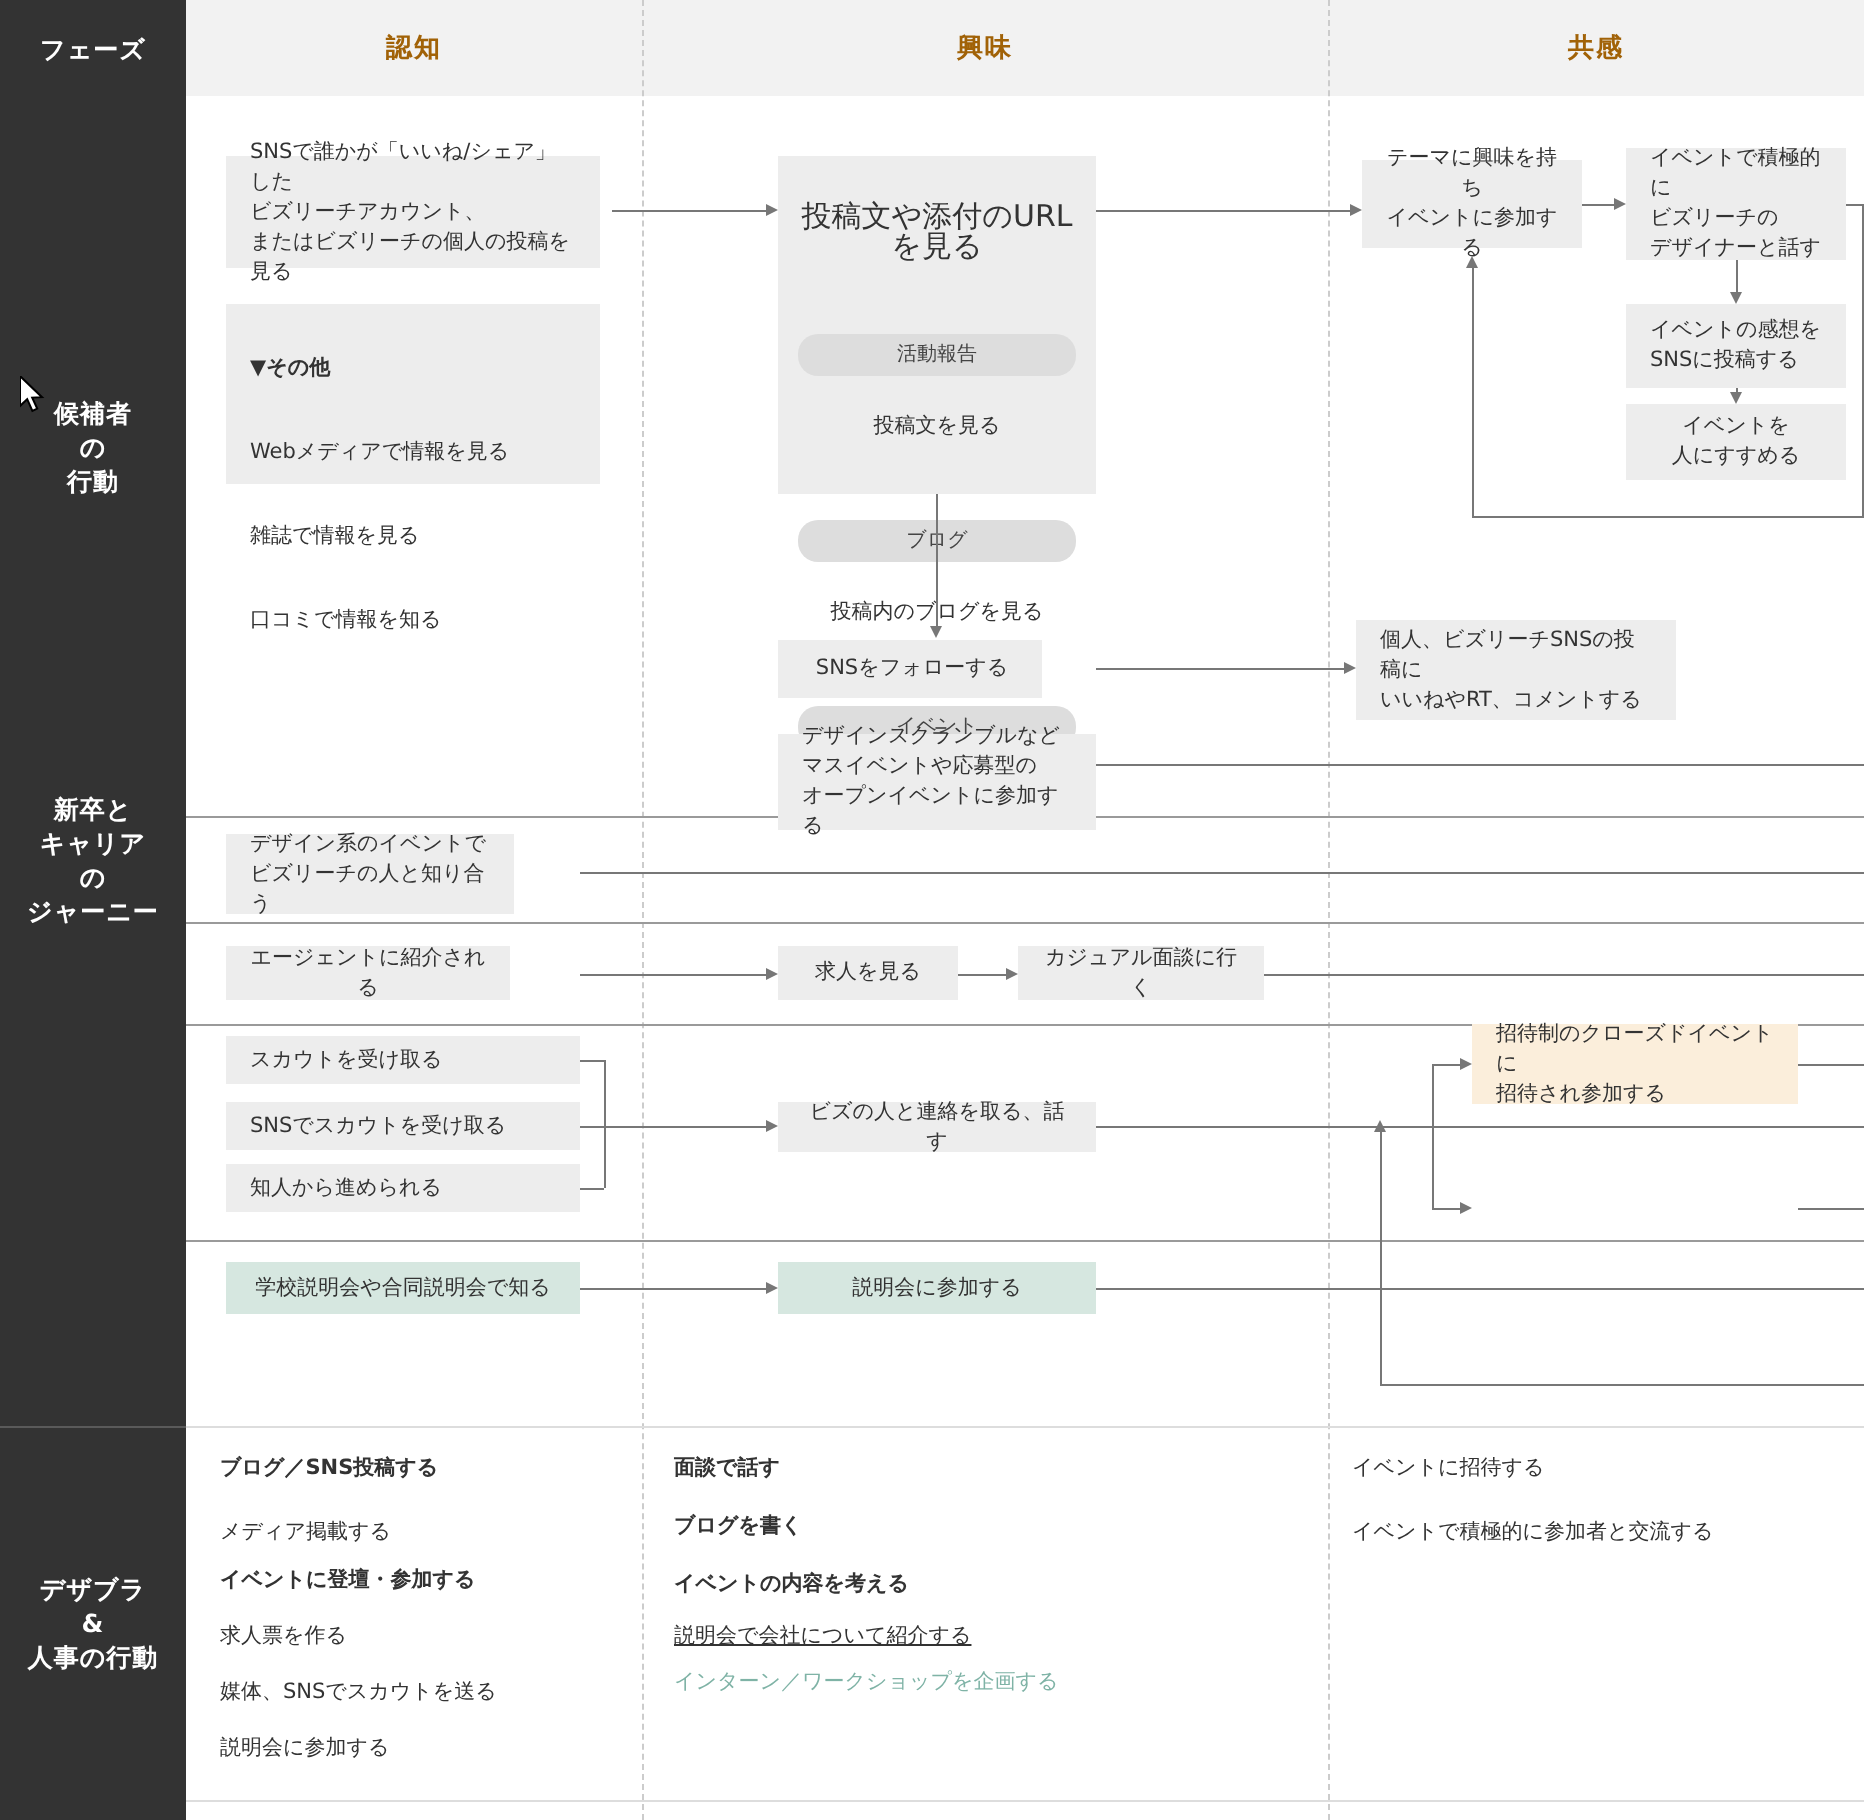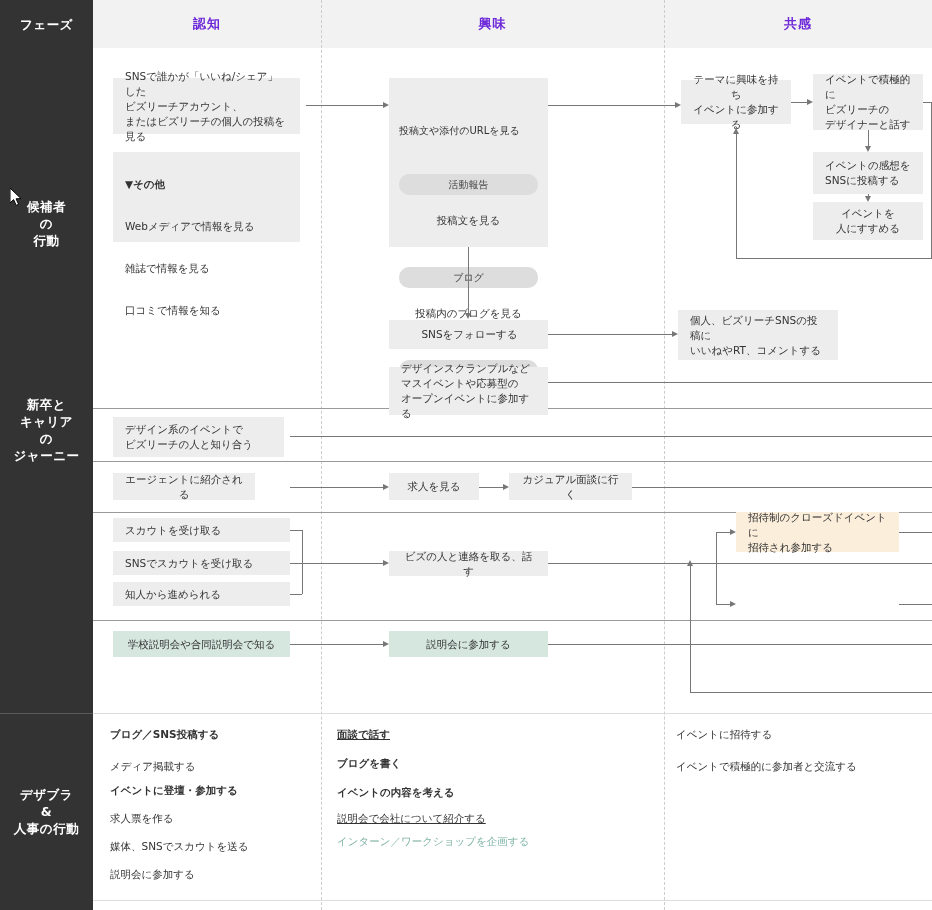--- a/index.html
+++ b/index.html
@@ -34,21 +34,21 @@
   }
 
   
   .header-band{
     position:absolute;left:93px;top:0;width:839px;height:48px;
     background:#f2f2f2;
   }
   .phase-label{
     position:absolute;top:0;height:48px;
     display:flex;align-items:center;justify-content:center;
-    font-size:13px;font-weight:bold;color:#6d28d9;letter-spacing:1px;
+    font-size:13px;font-weight:bold;color:#a16207;letter-spacing:1px;
   }
 
   
   .col-div{
     position:absolute;top:0;width:0;height:910px;
     border-left:1px dashed #cccccc;
   }
 
   
   .hrule{position:absolute;height:0;border-top:1px solid #9a9a9a;}
@@ -75,21 +75,21 @@
   .chip{
     background:#dddddd;
     border-radius:10px;
     font-size:10px;
     color:#444444;
     text-align:center;
     padding:3px 0;
     margin:6px 0 3px 0;
   }
   .chip-sub{font-size:10.5px;text-align:center;color:#333;line-height:15px;padding-bottom:3px;}
-  .box-title{font-size:10px;line-height:15px;color:#333;text-align:left;margin-top:22px;}
+  .box-title{font-size:15px;line-height:15px;color:#333;text-align:center;}
 
   .other-head{font-size:10.5px;line-height:15px;font-weight:bold;color:#333;margin-bottom:6px;}
   .other-row{font-size:10.5px;line-height:15px;color:#333;margin:6px 0;}
 
   
   .listitem{
     position:absolute;
     font-size:10.5px;line-height:15px;color:#333333;white-space:nowrap;
   }
   .listitem.strong{font-weight:bold;}
@@ -174,21 +174,21 @@
     <div class="chip">活動報告</div>
     <div class="chip-sub">投稿文を見る</div>
 
     <div class="chip">ブログ</div>
     <div class="chip-sub">投稿内のブログを見る</div>
 
     <div class="chip">イベント</div>
     <div class="chip-sub">イベントのURLを見る</div>
   </div>
 
-  <div class="box center" style="left:389px;top:320px;width:159px;height:29px;padding-left:14px;">SNSをフォローする</div>
+  <div class="box center" style="left:389px;top:320px;width:132px;height:29px;padding-left:14px;">SNSをフォローする</div>
 
   <div class="box left" style="left:389px;top:367px;width:159px;height:48px;">デザインスクランブルなど
 マスイベントや応募型の
 オープンイベントに参加する</div>
 
   <div class="box center" style="left:681px;top:80px;width:110px;height:44px;">テーマに興味を持ち
 イベントに参加する</div>
 
   <div class="box left" style="left:813px;top:74px;width:110px;height:56px;">イベントで積極的に
 ビズリーチの
@@ -196,21 +196,21 @@
 
   <div class="box left" style="left:813px;top:152px;width:110px;height:42px;">イベントの感想を
 SNSに投稿する</div>
 
   <div class="box center" style="left:813px;top:202px;width:110px;height:38px;">イベントを
 人にすすめる</div>
 
   <div class="box left" style="left:678px;top:310px;width:160px;height:50px;">個人、ビズリーチSNSの投稿に
 いいねやRT、コメントする</div>
 
-  <div class="box left" style="left:113px;top:417px;width:171px;height:40px;">デザイン系のイベントで
+  <div class="box left" style="left:113px;top:417px;width:144px;height:40px;">デザイン系のイベントで
 ビズリーチの人と知り合う</div>
 
   <div class="box center" style="left:113px;top:473px;width:142px;height:27px;">エージェントに紹介される</div>
 
   <div class="box center" style="left:389px;top:473px;width:90px;height:27px;">求人を見る</div>
 
   <div class="box center" style="left:509px;top:473px;width:123px;height:27px;">カジュアル面談に行く</div>
 
   <div class="box left" style="left:113px;top:518px;width:177px;height:24px;">スカウトを受け取る</div>
 
@@ -293,21 +293,21 @@
 
   <div class="ln h" style="left:548px;top:644px;width:384px;"></div>
 
   <div class="listitem strong" style="left:110px;top:727px;">ブログ／SNS投稿する</div>
   <div class="listitem" style="left:110px;top:759px;">メディア掲載する</div>
   <div class="listitem strong" style="left:110px;top:783px;">イベントに登壇・参加する</div>
   <div class="listitem" style="left:110px;top:811px;">求人票を作る</div>
   <div class="listitem" style="left:110px;top:839px;">媒体、SNSでスカウトを送る</div>
   <div class="listitem" style="left:110px;top:867px;">説明会に参加する</div>
 
-  <div class="listitem strong" style="left:337px;top:727px;text-decoration:underline;">面談で話す</div>
+  <div class="listitem strong" style="left:337px;top:727px;">面談で話す</div>
   <div class="listitem strong" style="left:337px;top:756px;">ブログを書く</div>
   <div class="listitem strong" style="left:337px;top:785px;">イベントの内容を考える</div>
   <div class="listitem" style="left:337px;top:811px;text-decoration:underline;">説明会で会社について紹介する</div>
   <div class="listitem tealtext" style="left:337px;top:834px;">インターン／ワークショップを企画する</div>
 
   <div class="listitem" style="left:676px;top:727px;">イベントに招待する</div>
   <div class="listitem" style="left:676px;top:759px;">イベントで積極的に参加者と交流する</div>
 
   <svg class="cursor" viewBox="0 0 14 20">
     <polygon points="0,0 0,15 3.6,11.6 6.2,17.4 8.6,16.3 6.1,10.8 11,10.6" fill="#ffffff" stroke="#000000" stroke-width="1"></polygon>

